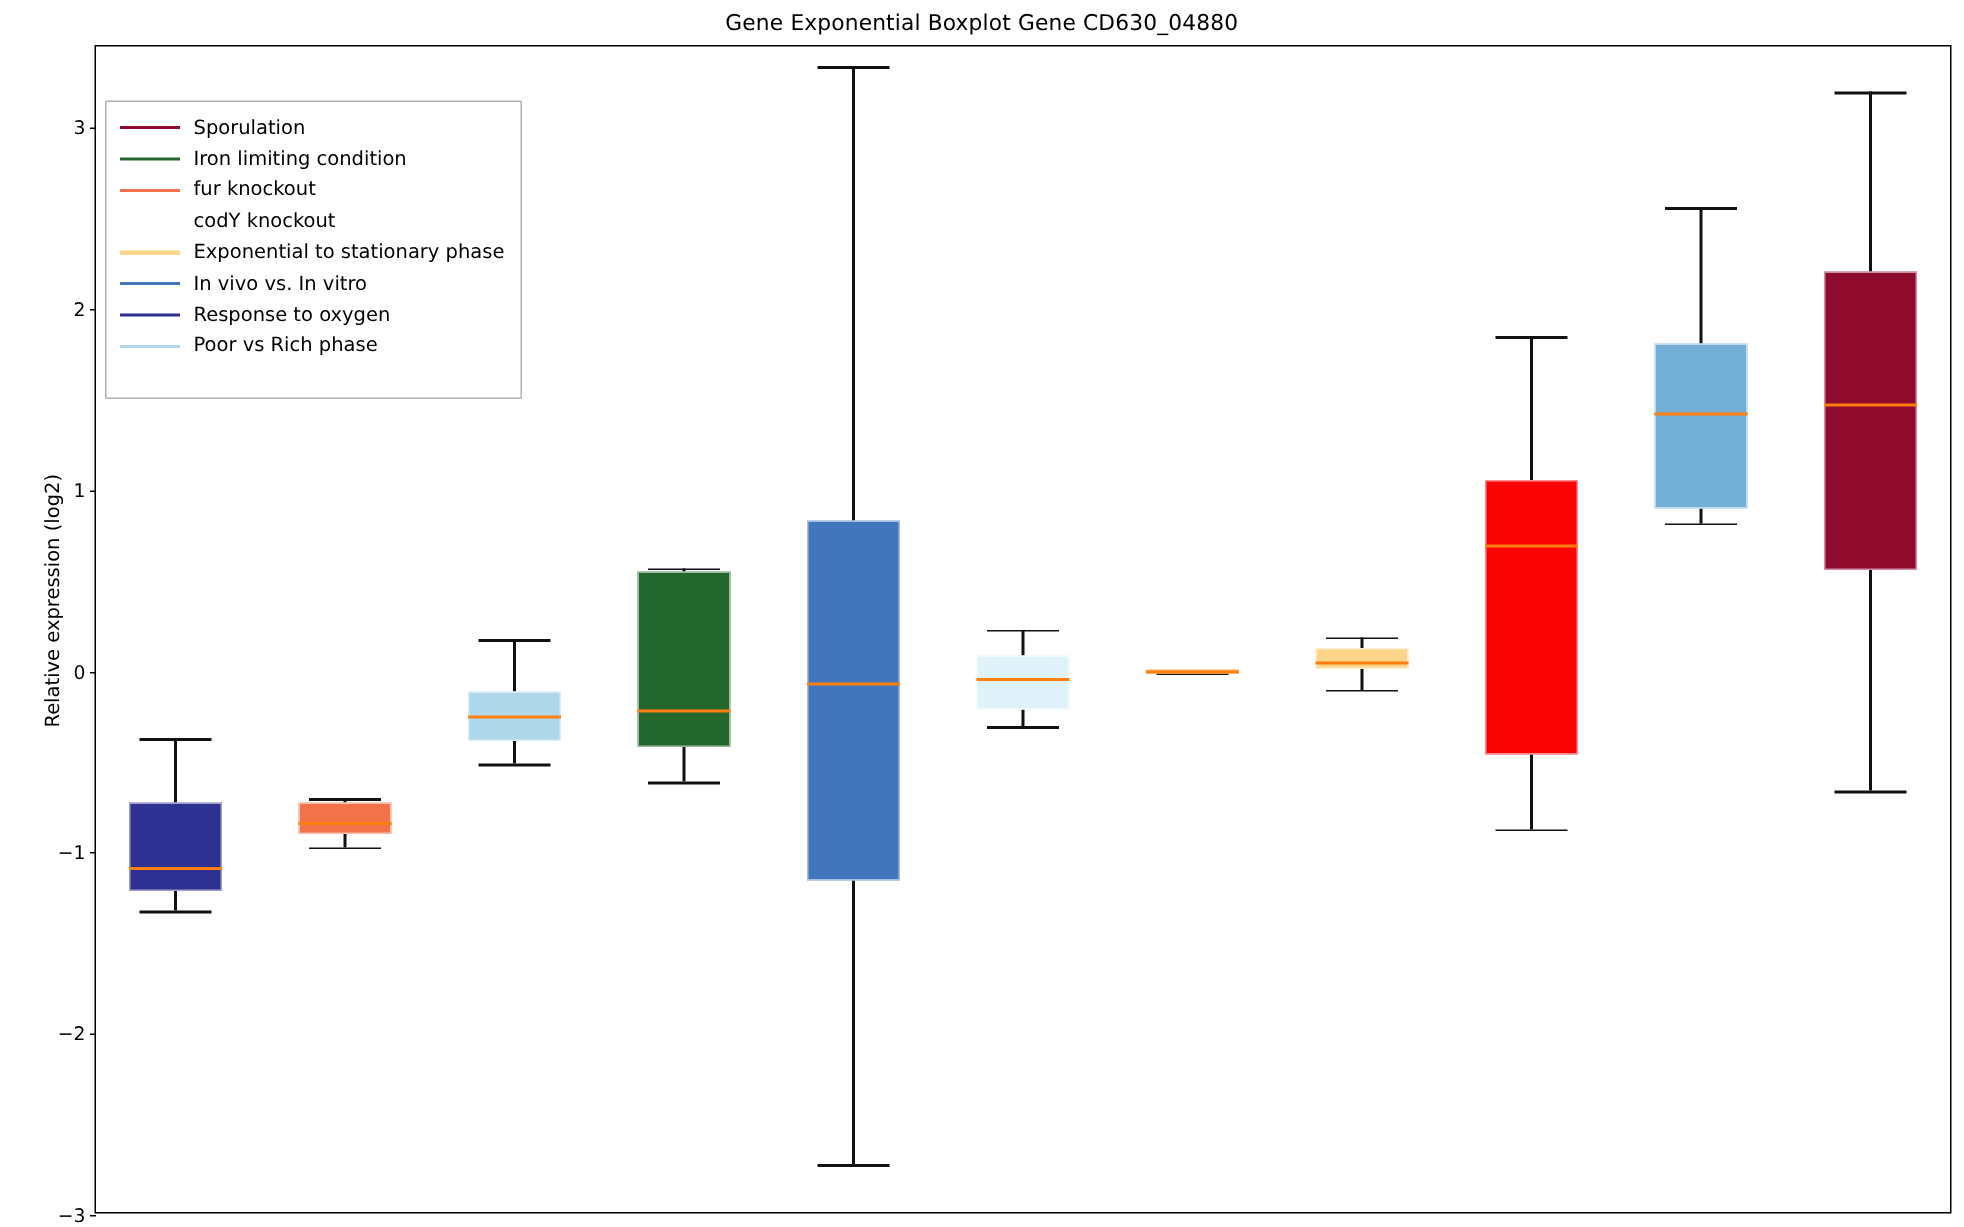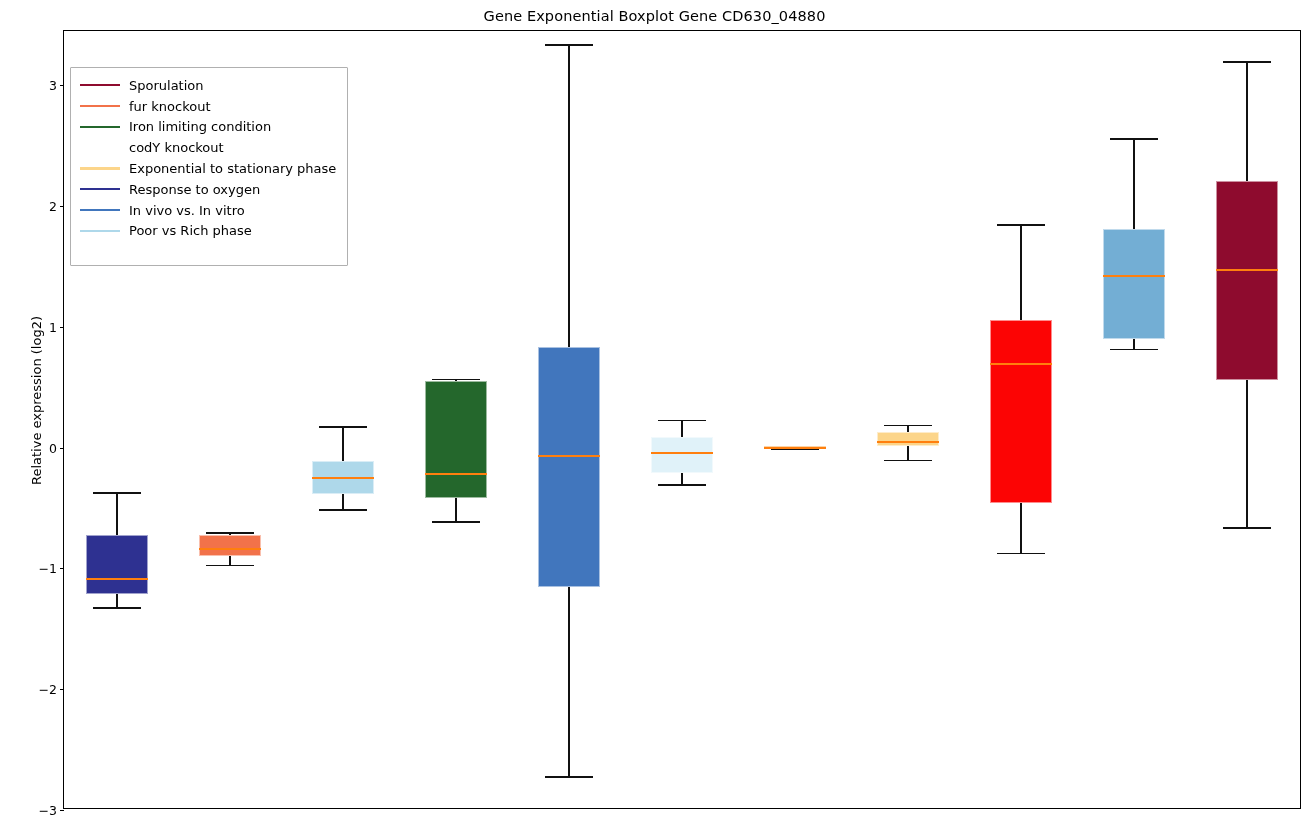--- a/index.html
+++ b/index.html
@@ -261,42 +261,42 @@
         </div>
       </div>
   </div>
 
   <div id="legend">
       <div class="legend-row">
         <span class="legend-swatch" style="background: rgb(142, 11, 46);"></span>
         <span class="legend-label">Sporulation</span>
       </div>
       <div class="legend-row">
+        <span class="legend-swatch" style="background: rgb(36, 103, 44);"></span>
+        <span class="legend-label">Iron limiting condition</span>
+      </div>
+      <div class="legend-row">
         <span class="legend-swatch" style="background: rgb(242, 114, 74);"></span>
         <span class="legend-label">fur knockout</span>
       </div>
       <div class="legend-row">
-        <span class="legend-swatch" style="background: rgb(36, 103, 44);"></span>
-        <span class="legend-label">Iron limiting condition</span>
-      </div>
-      <div class="legend-row">
         <span class="legend-swatch"></span>
         <span class="legend-label">codY knockout</span>
       </div>
       <div class="legend-row">
         <span class="legend-swatch" style="background: rgb(252, 213, 138);"></span>
         <span class="legend-label">Exponential to stationary phase</span>
       </div>
       <div class="legend-row">
+        <span class="legend-swatch" style="background: rgb(65, 118, 189);"></span>
+        <span class="legend-label">In vivo vs. In vitro</span>
+      </div>
+      <div class="legend-row">
         <span class="legend-swatch" style="background: rgb(46, 49, 145);"></span>
         <span class="legend-label">Response to oxygen</span>
       </div>
       <div class="legend-row">
-        <span class="legend-swatch" style="background: rgb(65, 118, 189);"></span>
-        <span class="legend-label">In vivo vs. In vitro</span>
-      </div>
-      <div class="legend-row">
         <span class="legend-swatch" style="background: rgb(174, 216, 234);"></span>
         <span class="legend-label">Poor vs Rich phase</span>
       </div>
     </div>
 
 </div>
 
 </body></html>

